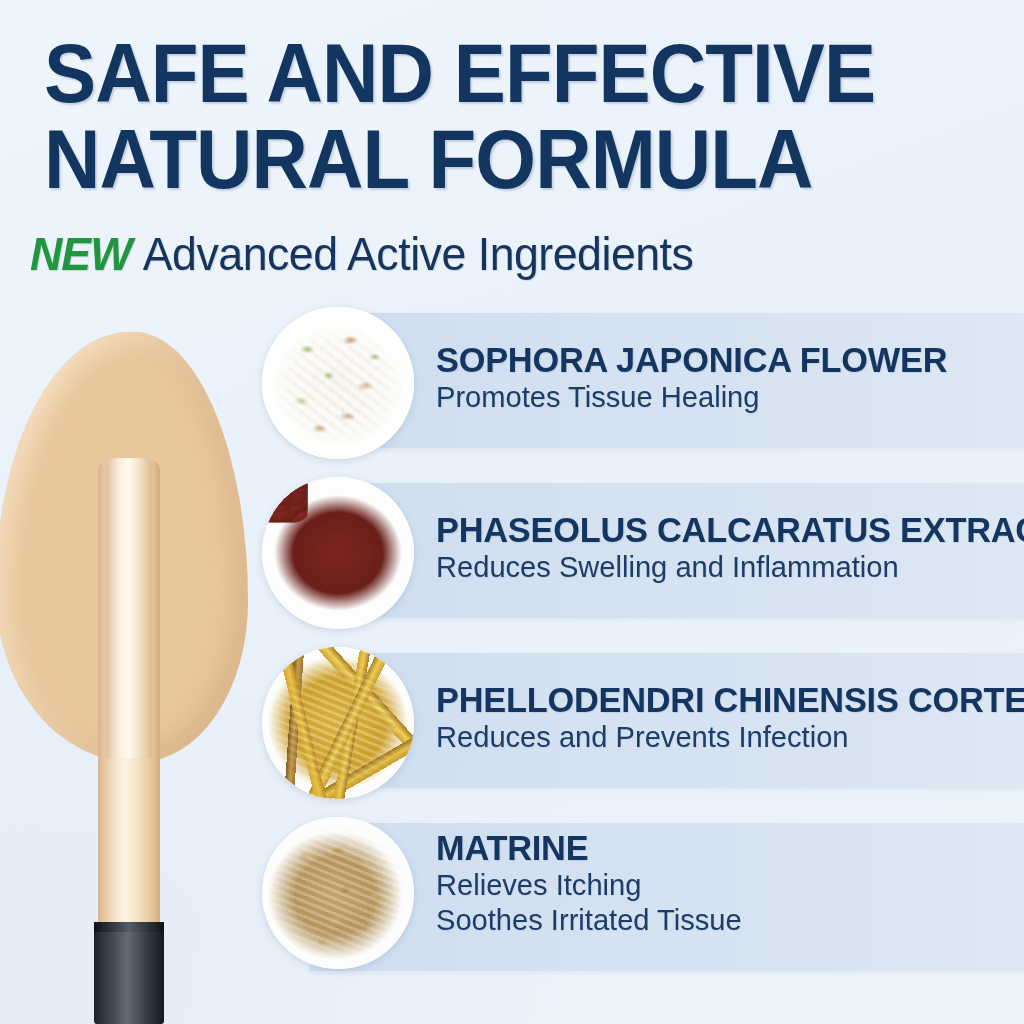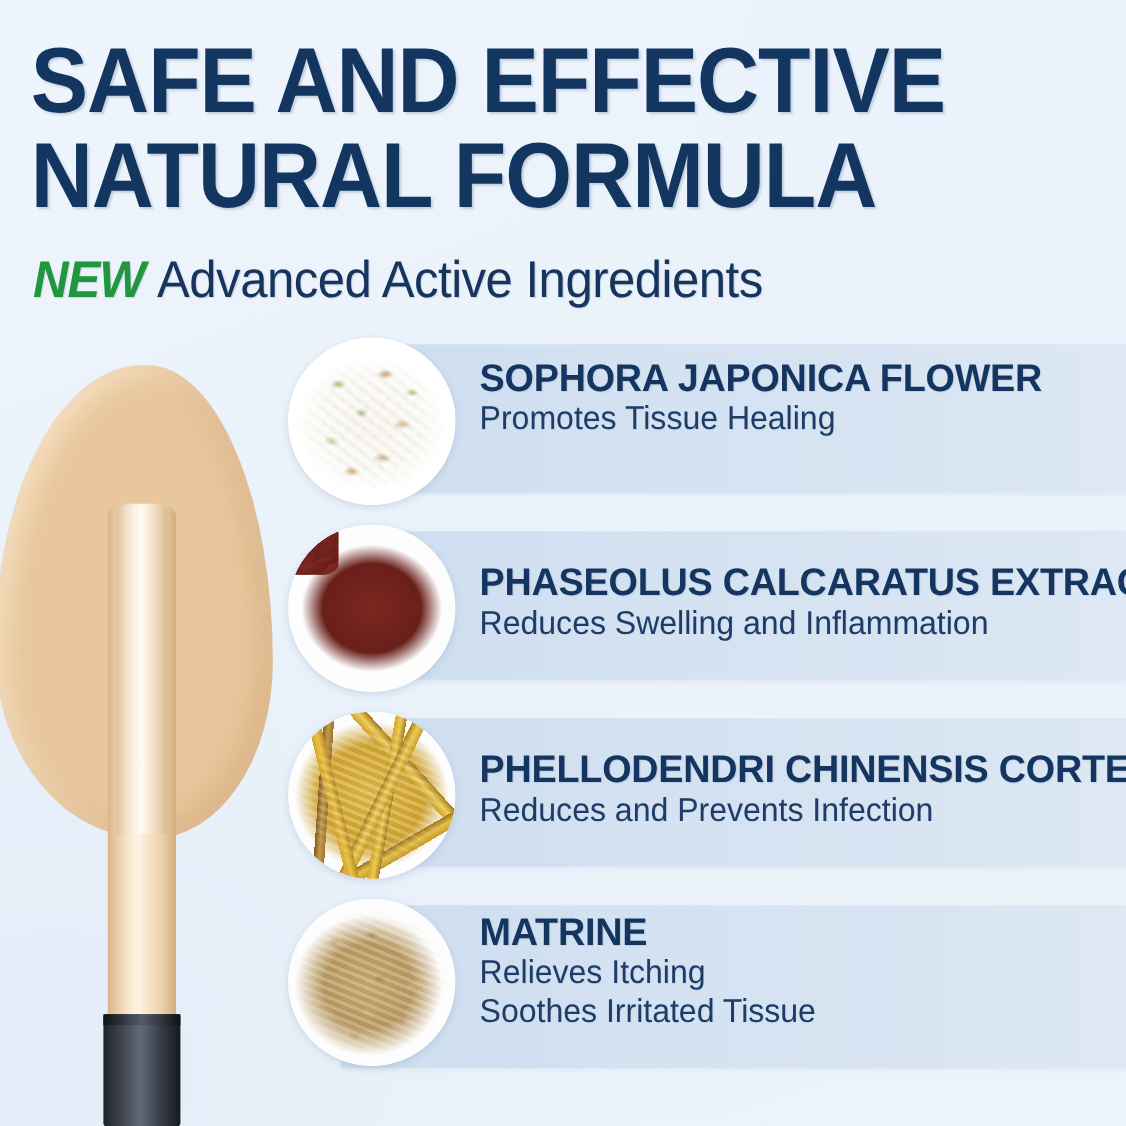--- a/index.html
+++ b/index.html
@@ -15,21 +15,21 @@
   #bg {
     position:absolute; inset:0;
     background:
       radial-gradient(ellipse 70% 60% at 88% 8%,  #eaf2fc 0%, rgba(234,242,252,0) 60%),
       radial-gradient(ellipse 80% 70% at 5% 95%,  #e4edf8 0%, rgba(228,237,248,0) 65%),
       linear-gradient(160deg, #eff5fc 0%, #e9f1fa 45%, #edf3fb 100%);
   }
 
   
   #headline {
-    position:absolute; left:28px; top:30px; width:760px;text-align:center;
+    position:absolute; left:44px; top:30px; width:760px;text-align:center;
   }
   .hl-line {
     font-family:"Liberation Sans Narrow","Liberation Sans", sans-serif;
     font-weight:bold;
     font-size:84px;
     line-height:86px;
     letter-spacing:-1px;
     color:#12365f;
     text-shadow:2px 2px 2px rgba(120,140,170,.35);
     transform:scaleX(.93);
@@ -220,21 +220,21 @@
   <div class="hl-line">NATURAL FORMULA</div>
 </div>
 
 <div id="subhead"><span class="new">NEW </span><span class="rest">Advanced Active Ingredients</span></div>
 
 <div class="row" style="top:313px">
   <div class="band" style="top:0"></div>
   <div class="circle" style="top:-6px">
     <div class="photo photo-flowers"></div>
   </div>
-  <div class="txt" style="top:12px">
+  <div class="txt" style="top:28px">
     <div class="ing-title">SOPHORA JAPONICA FLOWER</div>
     <div class="ing-sub">Promotes Tissue Healing</div>
   </div>
 </div>
 
 <div class="row" style="top:483px">
   <div class="band" style="top:0"></div>
   <div class="circle" style="top:-6px">
     <div class="photo photo-beans"></div>
   </div>

